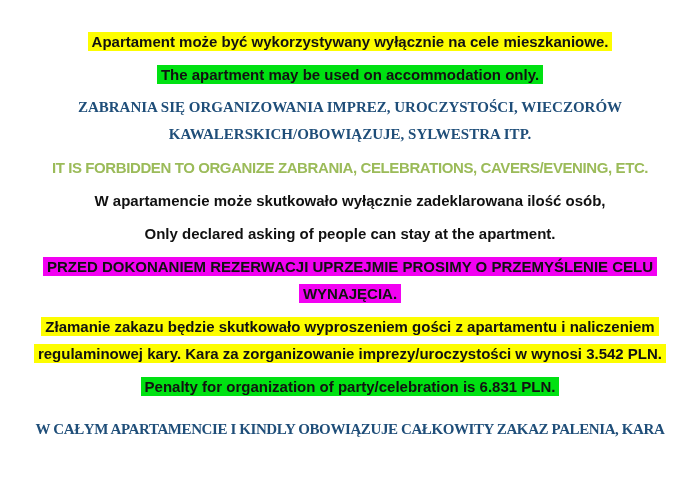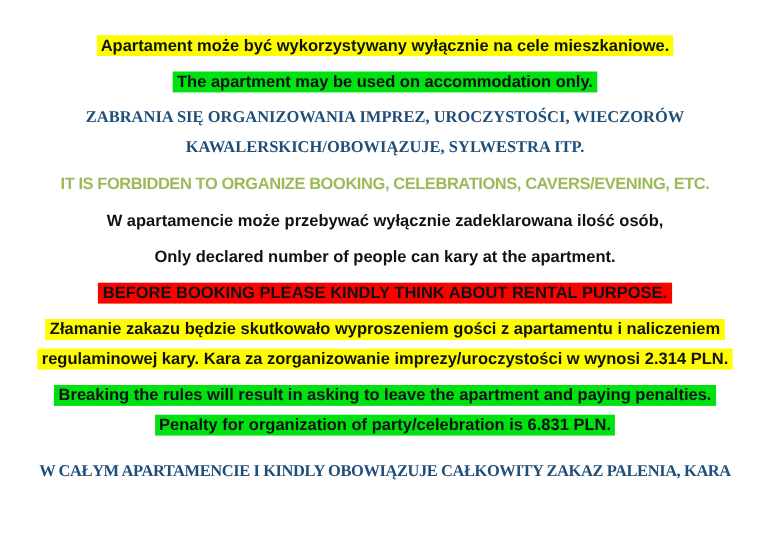--- a/index.html
+++ b/index.html
@@ -54,43 +54,43 @@
   <div class="para">
     <div class="line"><span class="hl-green">The apartment may be used on accommodation only.</span></div>
   </div>
 
   <div class="para txt-blue">
     <div class="line"><span>ZABRANIA SIĘ ORGANIZOWANIA IMPREZ, UROCZYSTOŚCI, WIECZORÓW</span></div>
     <div class="line"><span>KAWALERSKICH/OBOWIĄZUJE, SYLWESTRA ITP.</span></div>
   </div>
 
   <div class="para txt-olive">
-    <div class="line tight"><span>IT IS FORBIDDEN TO ORGANIZE BOOKING, CELEBRATIONS, CAVERS/EVENING, ETC.</span></div>
+    <div class="line tight"><span>IT IS FORBIDDEN TO ORGANIZE ZABRANIA, CELEBRATIONS, CAVERS/EVENING, ETC.</span></div>
   </div>
 
   <div class="para">
-    <div class="line"><span>W apartamencie może przebywać wyłącznie zadeklarowana ilość osób,</span></div>
+    <div class="line"><span>W apartamencie może skutkowało wyłącznie zadeklarowana ilość osób,</span></div>
   </div>
 
   <div class="para">
-    <div class="line"><span>Only declared number of people can kary at the apartment.</span></div>
+    <div class="line"><span>Only declared asking of people can stay at the apartment.</span></div>
+  </div>
+
+  <div class="para">
+    <div class="line"><span class="hl-magenta">PRZED DOKONANIEM REZERWACJI UPRZEJMIE PROSIMY O PRZEMYŚLENIE CELU</span></div>
+    <div class="line"><span class="hl-magenta">WYNAJĘCIA.</span></div>
   </div>
 
 
   <div class="para">
-    <div class="line"><span class="hl-red">BEFORE BOOKING PLEASE KINDLY THINK ABOUT RENTAL PURPOSE.</span></div>
+    <div class="line"><span class="hl-yellow">Złamanie zakazu będzie skutkowało wyproszeniem gości z apartamentu i naliczeniem</span></div>
+    <div class="line"><span class="hl-yellow">regulaminowej kary. Kara za zorganizowanie imprezy/uroczystości w wynosi 3.542 PLN.</span></div>
   </div>
 
   <div class="para">
-    <div class="line"><span class="hl-yellow">Złamanie zakazu będzie skutkowało wyproszeniem gości z apartamentu i naliczeniem</span></div>
-    <div class="line"><span class="hl-yellow">regulaminowej kary. Kara za zorganizowanie imprezy/uroczystości w wynosi 2.314 PLN.</span></div>
-  </div>
-
-  <div class="para">
-    <div class="line"><span class="hl-green">Breaking the rules will result in asking to leave the apartment and paying penalties.</span></div>
     <div class="line"><span class="hl-green">Penalty for organization of party/celebration is 6.831 PLN.</span></div>
   </div>
 
   <div class="para txt-blue bottom-gap">
     <div class="line tight"><span>W CAŁYM APARTAMENCIE I KINDLY OBOWIĄZUJE CAŁKOWITY ZAKAZ PALENIA, KARA</span></div>
   </div>
 
 </div>
 
 </body></html>

